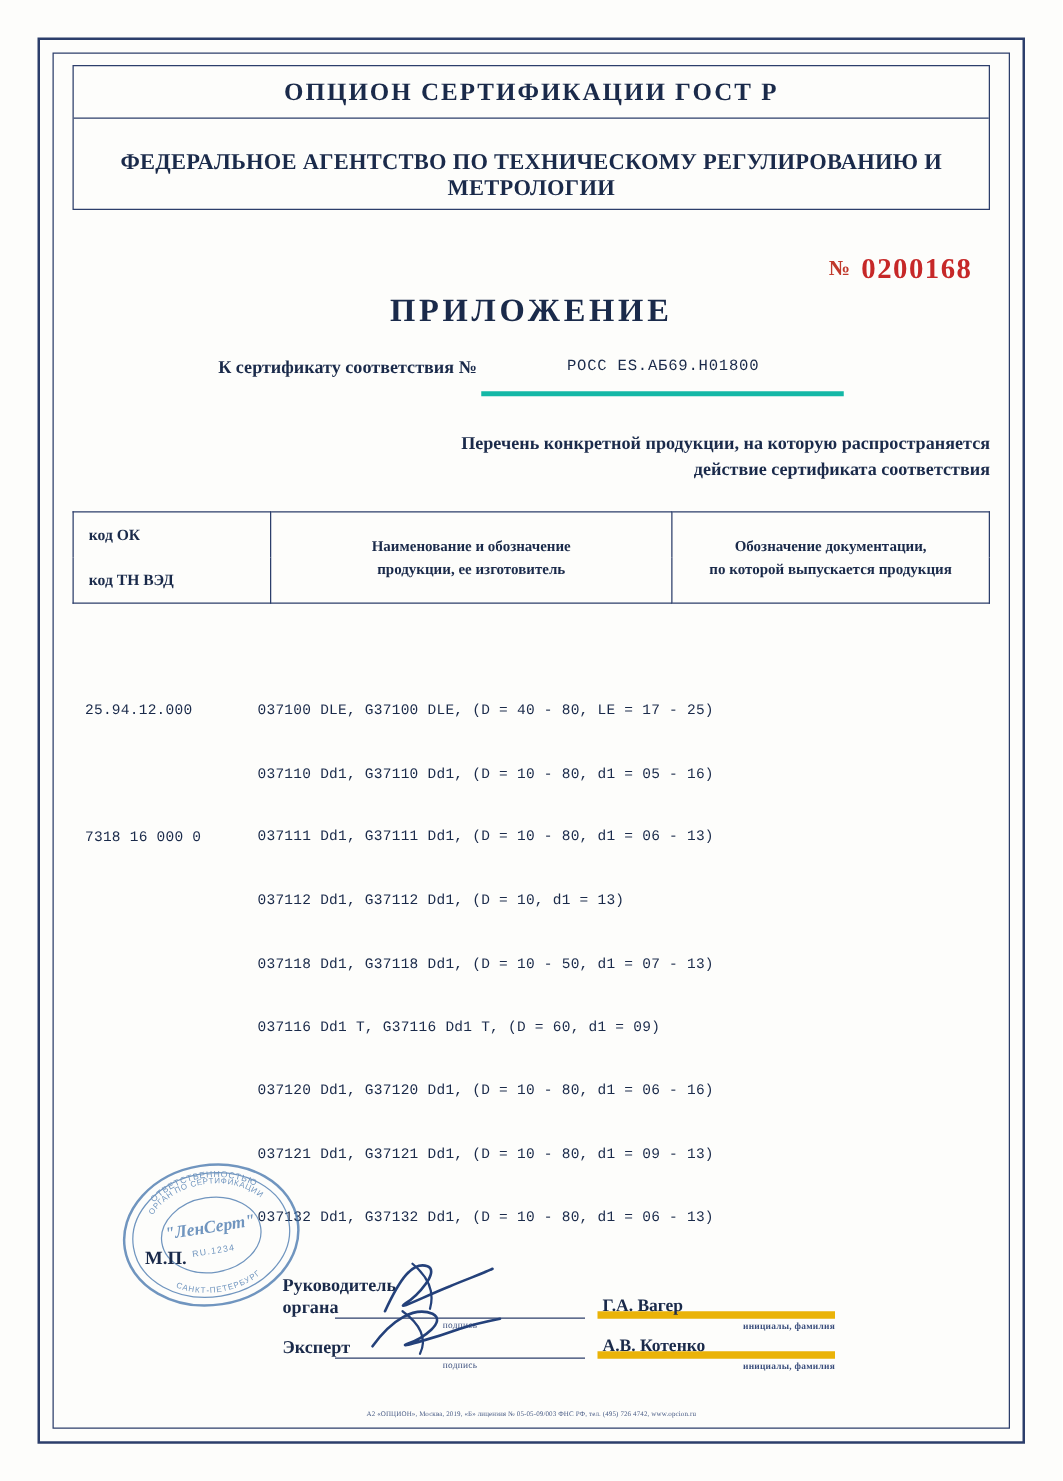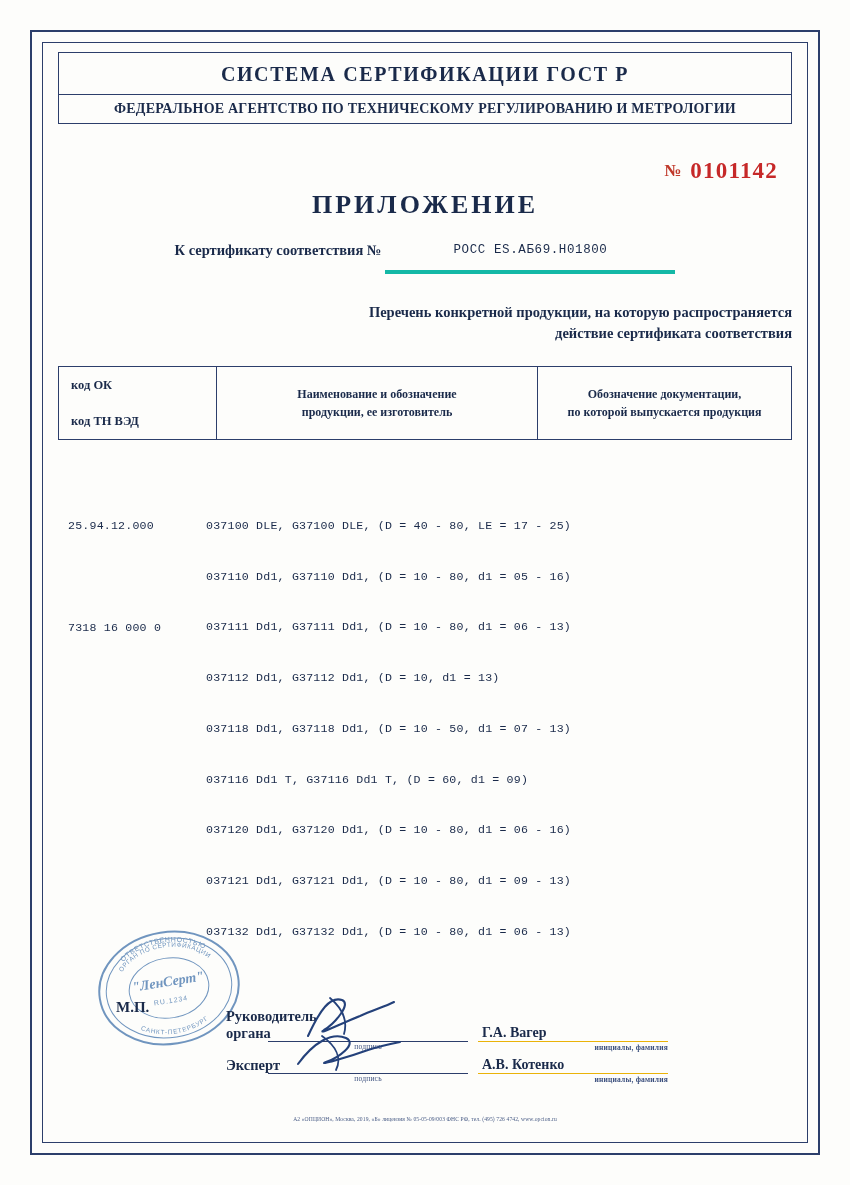--- a/index.html
+++ b/index.html
@@ -43,24 +43,25 @@
   }
   .header-line1 {
     font-size: 20px;
     font-weight: bold;
     letter-spacing: 1.6px;
     padding: 10px 4px 8px 4px;
     border-bottom: 1px solid #2c3e6b;
     font-family: "Liberation Serif", serif;
   }
   .header-line2 {
-    font-size: 14px;
+    font-size: 18px;
     font-weight: bold;
     letter-spacing: 0.2px;
     padding: 6px 4px 6px 4px;
+    margin-top: 18px;
   }
   .num-row {
     margin-top: 34px;
     text-align: right;
     padding-right: 14px;
     height: 26px;
   }
   .num-label {
     font-size: 17px;
     color: #c0392b;
@@ -163,21 +164,21 @@
   }
   .listing-codes div { height: 17px; }
   .listing-rows {
     padding-left: 148px;
   }
   
   .sign-area {
     position: absolute;
     left: 0;
     right: 0;
-    bottom: 45px;
+    bottom: 32px;
   }
   .sign-row {
     display: flex;
     align-items: flex-end;
     margin-bottom: 14px;
     position: relative;
   }
   .sign-role {
     width: 200px;
     font-size: 14.5px;
@@ -196,21 +197,21 @@
     position: absolute;
     left: 0; right: 0;
     top: 18px;
     text-align: center;
     font-size: 7.5px;
     color: #3b4f7d;
     letter-spacing: 0.2px;
   }
   .sign-name {
     flex: 0 0 190px;
-    border-bottom: 1px solid #eab308;
+    border-bottom: 6px solid #eab308;
     height: 17px;
     font-size: 14px;
     font-weight: bold;
     text-align: left;
     padding-left: 4px;
     box-sizing: border-box;
     position: relative;
   }
   .sign-name-sub {
     position: absolute;
@@ -252,27 +253,27 @@
 </head>
 <body>
 
 <div class="page">
   <div class="frame-outer"></div>
   <div class="frame-inner"></div>
 
   <div class="content">
 
     <div class="header-box">
-      <div class="header-line1">СИСТЕМА СЕРТИФИКАЦИИ ГОСТ Р</div>
+      <div class="header-line1">ОПЦИОН СЕРТИФИКАЦИИ ГОСТ Р</div>
       <div class="header-line2">ФЕДЕРАЛЬНОЕ АГЕНТСТВО ПО ТЕХНИЧЕСКОМУ РЕГУЛИРОВАНИЮ И МЕТРОЛОГИИ</div>
     </div>
 
     <div class="num-row">
       <span class="num-label">№</span>
-      <span class="num-value">0101142</span>
+      <span class="num-value">0200168</span>
     </div>
 
     <div class="title">ПРИЛОЖЕНИЕ</div>
 
     <div class="cert-line">
       <span class="lbl">К сертификату соответствия №</span><span class="val">РОСС ES.АБ69.Н01800</span>
     </div>
 
     <div class="subtitle">
       <div>Перечень конкретной продукции,  на которую распространяется</div>

